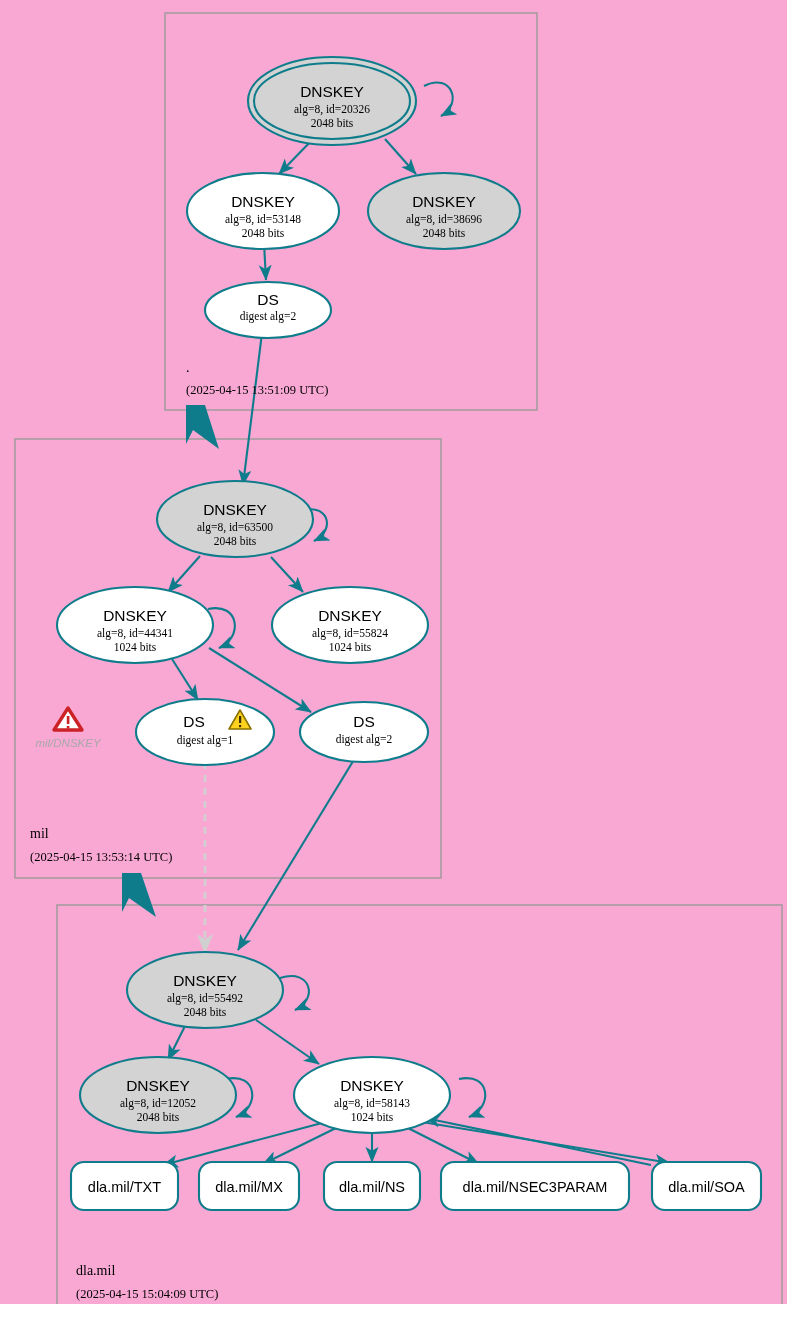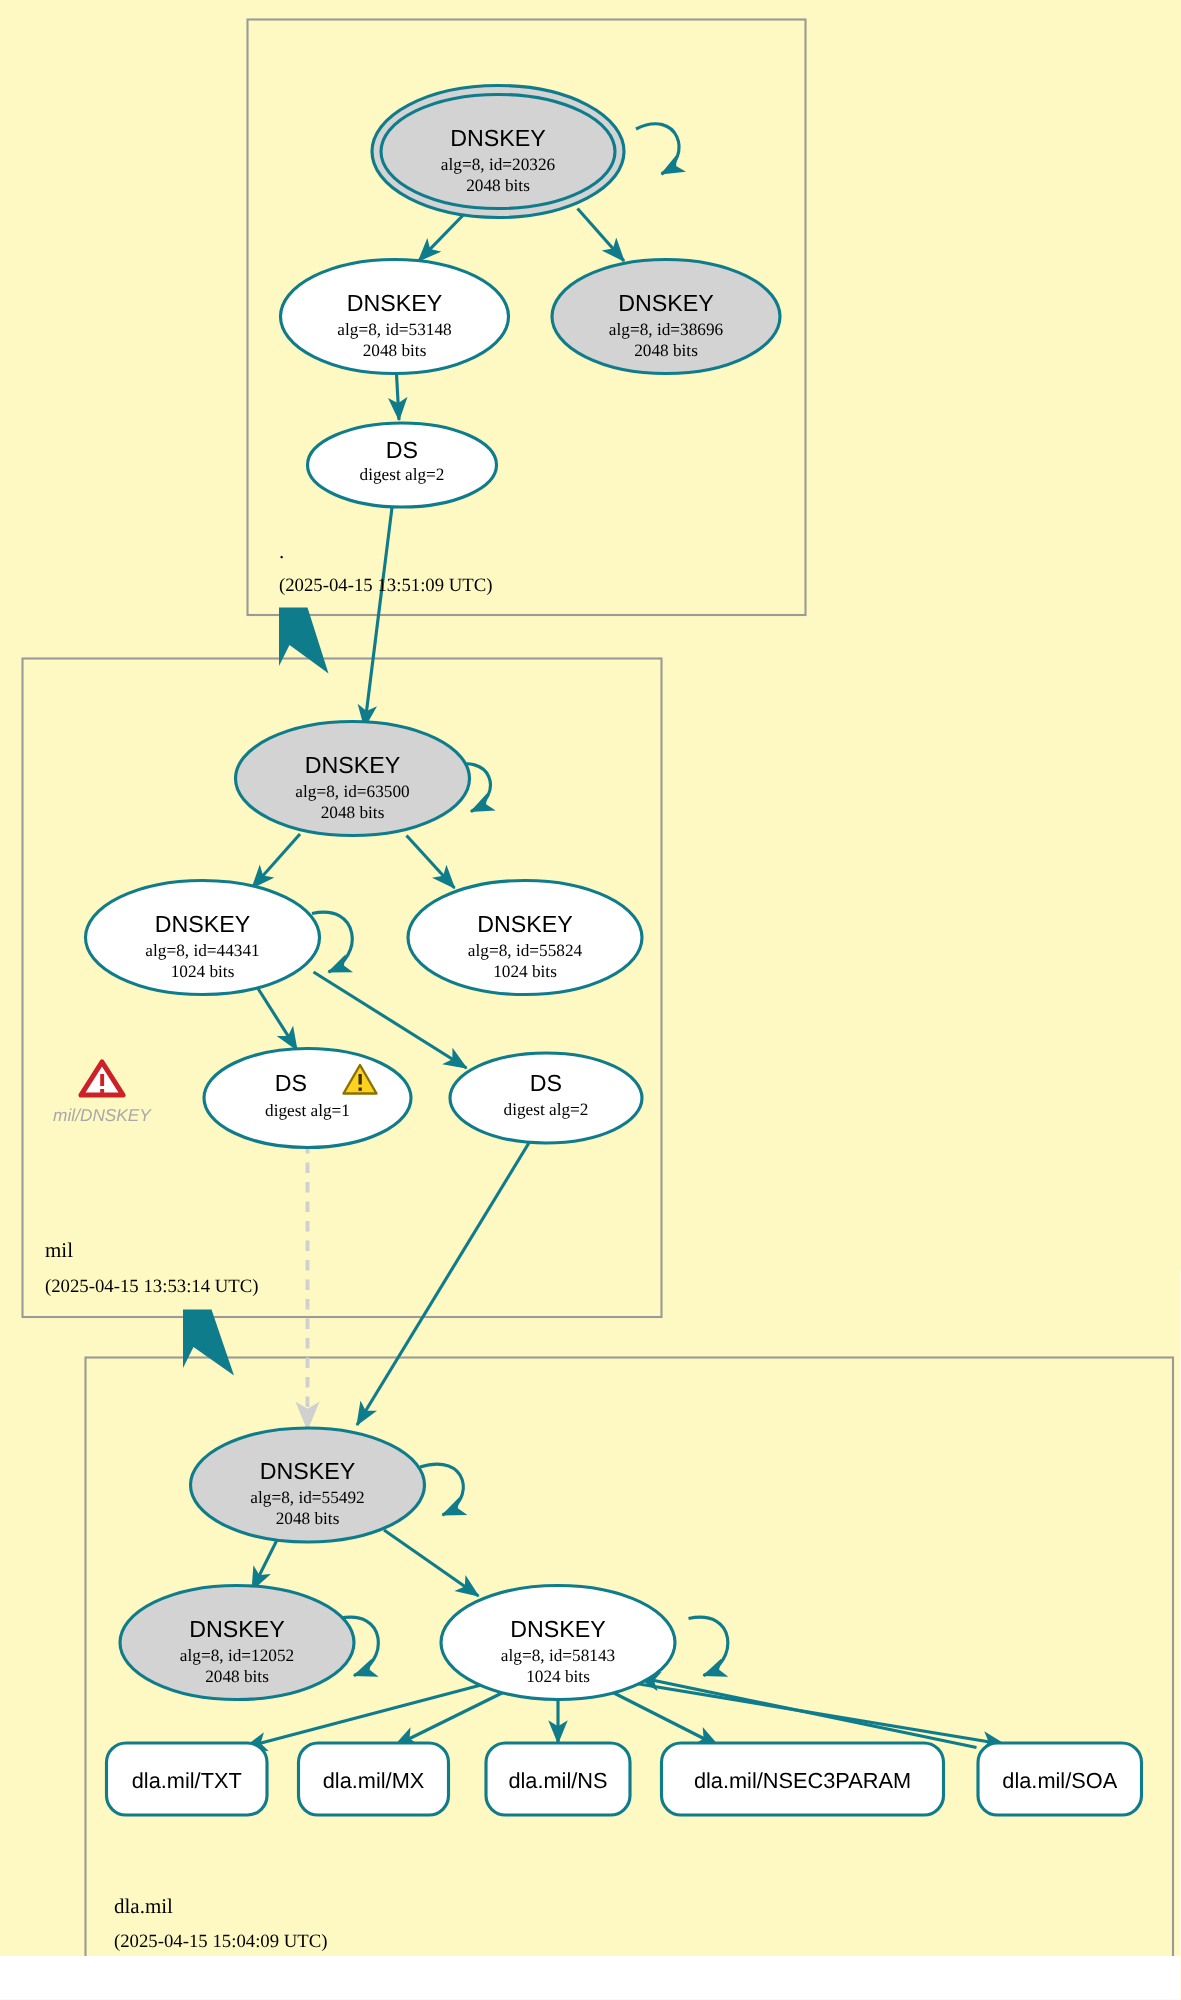--- a/index.html
+++ b/index.html
@@ -1,17 +1,17 @@
 <!DOCTYPE html>
 <html><head>
 <meta charset="utf-8">
 <style>
   html,body{margin:0;padding:0;background:#ffffff;}
   body{font-family:"Liberation Sans",sans-serif;}
-  #stage{position:relative;width:787px;height:1304px;background:#fef9c3;overflow:hidden;}
+  #stage{position:relative;width:787px;height:1304px;background:#f9a8d4;overflow:hidden;}
   #svgroot{position:absolute;left:0;top:0;width:787px;height:1333px;}
   .zone-rect{fill:none;stroke:#9a9a9a;stroke-width:1.4;}
   .node-ell{stroke:#0f7c8c;stroke-width:2.1;}
   .fill-white{fill:#ffffff;}
   .fill-grey{fill:#d3d3d3;}
   .edge{fill:none;stroke:#0f7c8c;stroke-width:2.1;}
   .edge-thick{fill:#0f7c8c;stroke:none;}
   .edge-dash{fill:none;stroke:#d0d0d0;stroke-width:2.6;stroke-dasharray:7 6;}
   .rrset-box{fill:#ffffff;stroke:#0f7c8c;stroke-width:2.1;}
   text{fill:#000000;}

